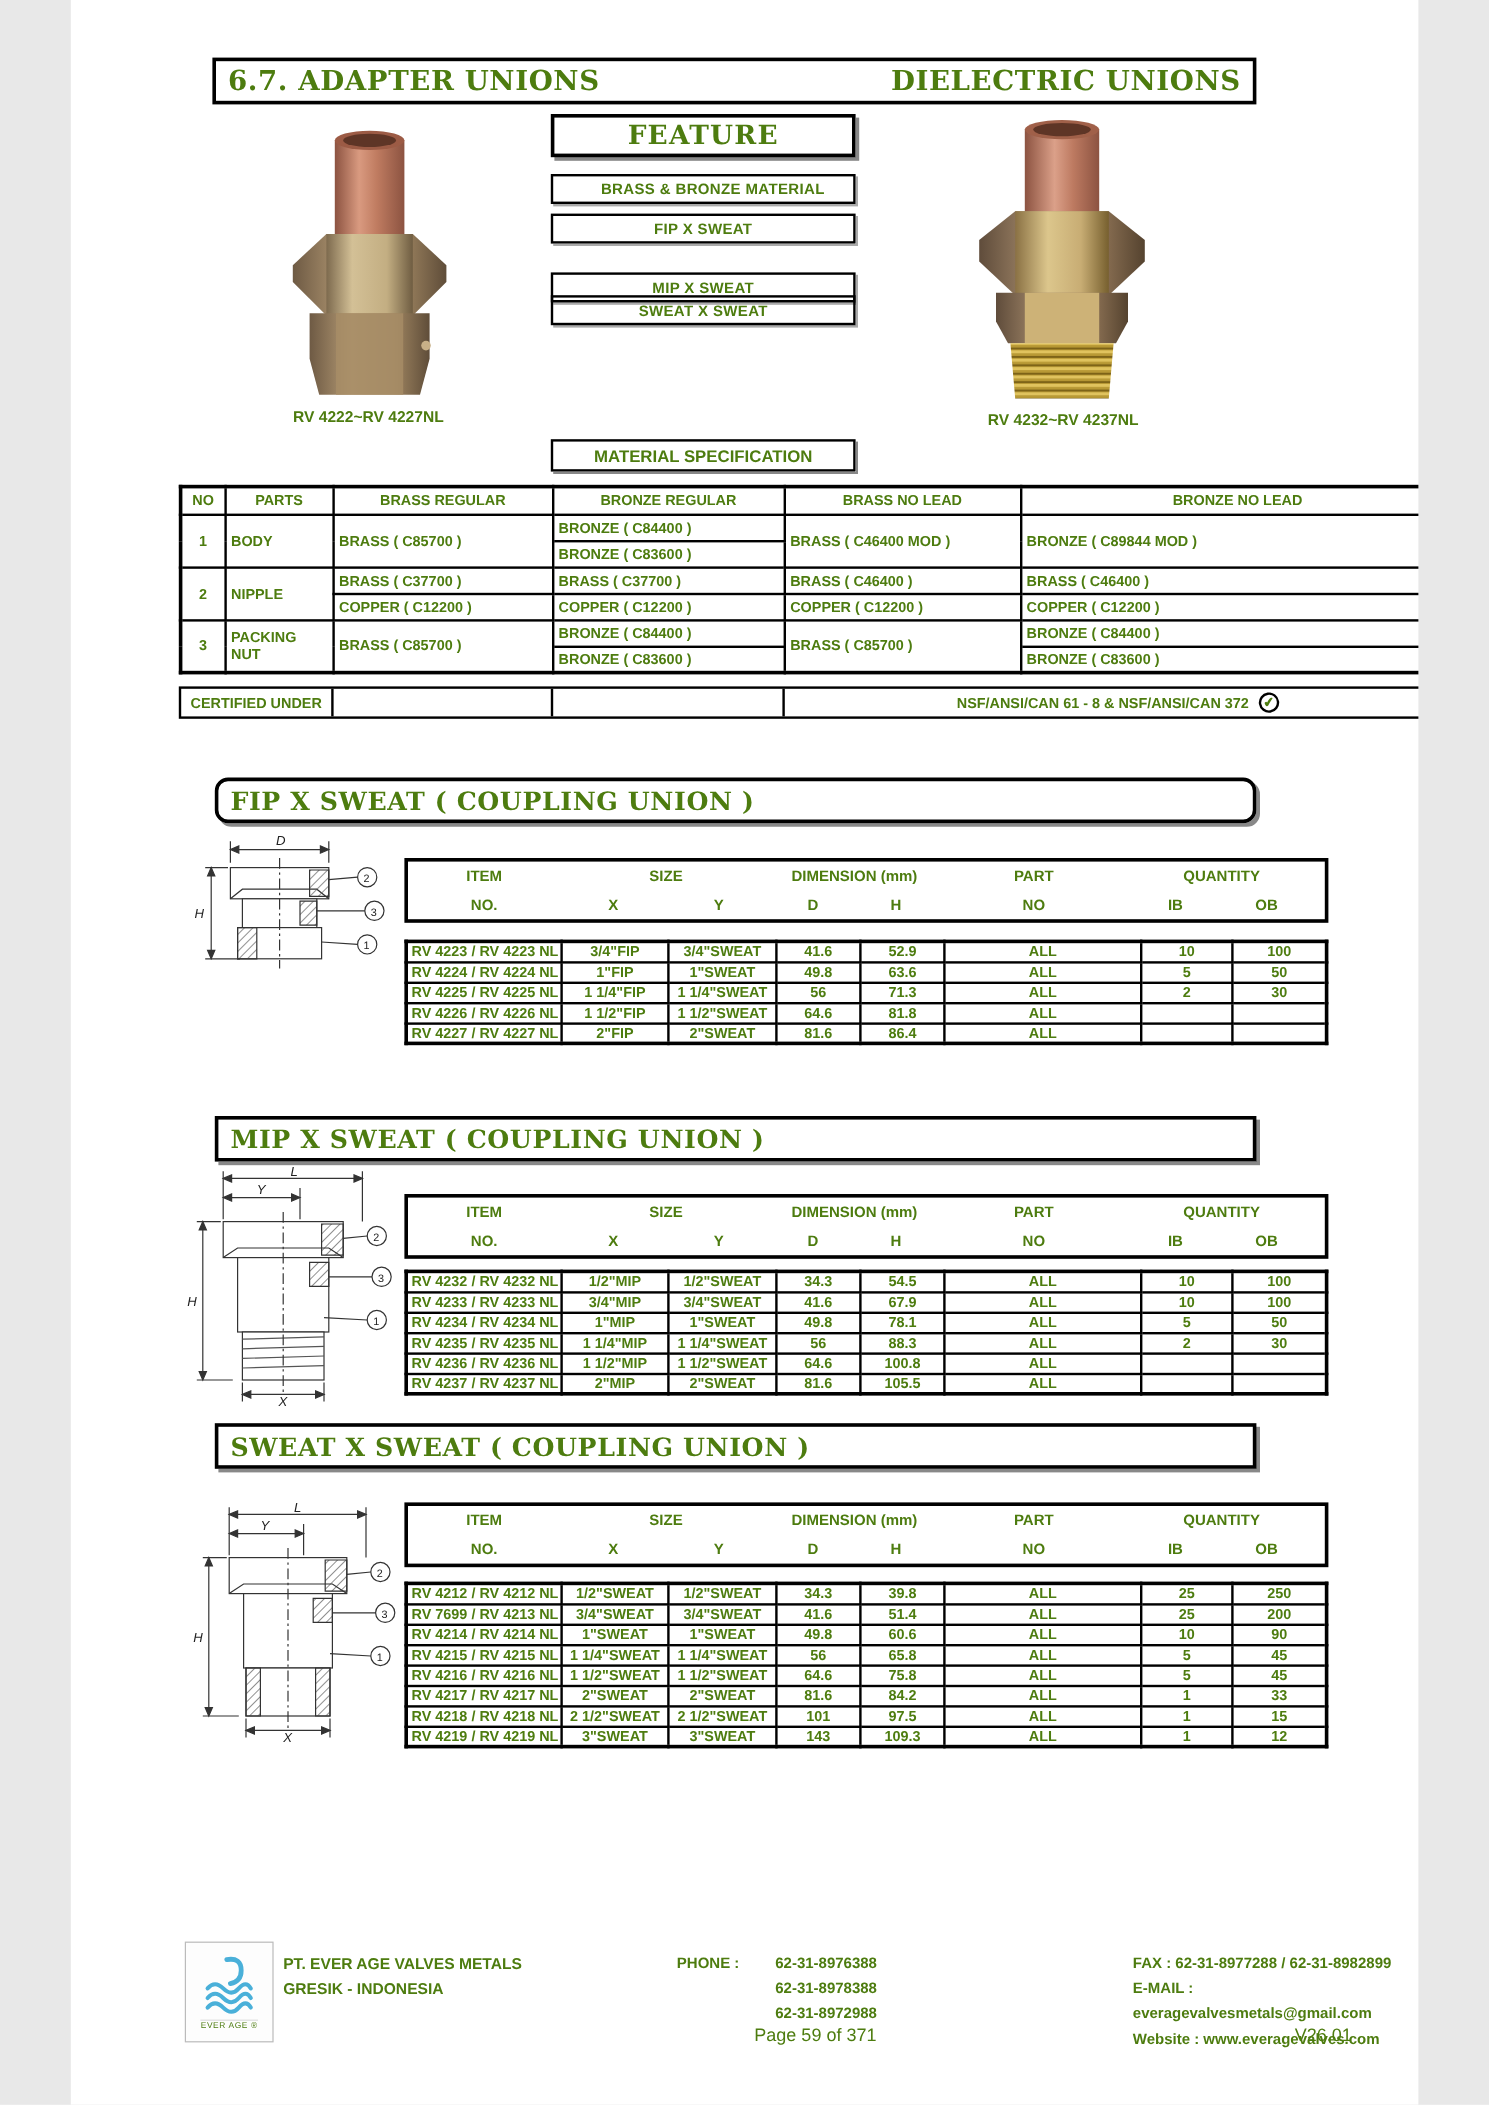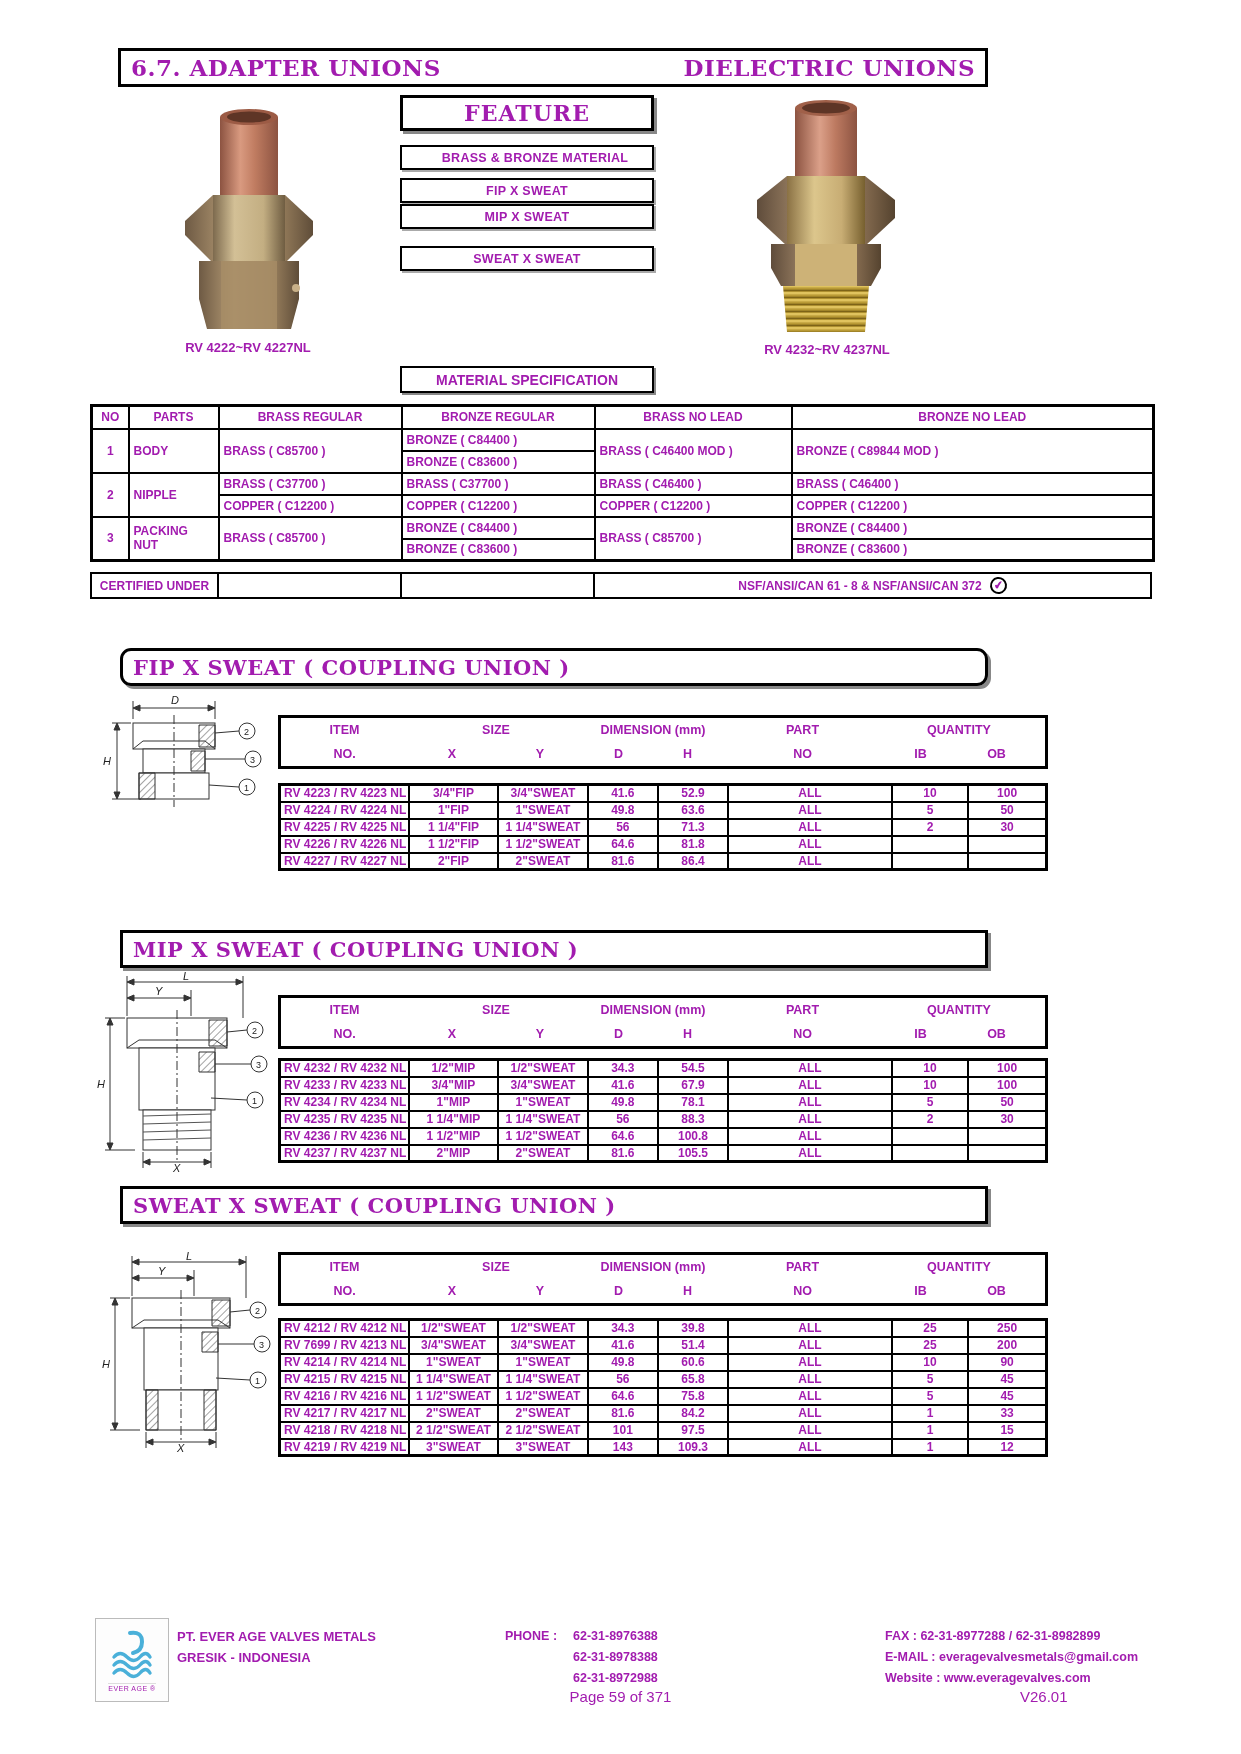--- a/index.html
+++ b/index.html
@@ -1,17 +1,17 @@
 <!DOCTYPE html>
 <html><head>
 <meta charset="utf-8">
 <style>
   * { box-sizing: border-box; margin: 0; padding: 0; }
   body { background:#e8e8e8; font-family:"Liberation Sans", sans-serif; }
-  .page { position:relative; width:1241px; height:1754px; background:#fff; margin:0 auto; color:#a21caf; overflow:hidden; }
+  .page { position:relative; width:1123px; height:1754px; background:#fff; margin:0 auto; color:#4d7c0f; overflow:hidden; }
   .abs { position:absolute; }
 
   
   .page-header { left:118px; top:48px; width:870px; height:39px; border:3px solid #000;
     display:flex; align-items:center; justify-content:space-between; padding:0 10px;
     font-family:"DejaVu Serif", serif; font-weight:bold; font-size:23px; letter-spacing:0.5px; }
 
   
   .feature-title { left:400px; top:95px; width:254px; height:36px; border:3px solid #000; box-shadow:3px 3px 0 #888;
     display:flex; align-items:center; justify-content:center;
@@ -58,21 +58,21 @@
   table.data td { border:2px solid #000; text-align:center; height:17px; padding:0 3px; white-space:nowrap; overflow:hidden; }
 
   
   .diagram svg { display:block; }
 
   
   .logo-box { left:95px; top:1618px; width:74px; height:84px; border:1px solid #bbb; background:#fdfdfd;
     display:flex; flex-direction:column; align-items:center; justify-content:center; }
   .logo-text { font-size:7px; letter-spacing:0.5px; margin-top:2px; border-top:1px solid #ddd; padding-top:1px; }
   .f-company { left:177px; top:1626px; font-weight:bold; font-size:13px; line-height:21px; }
-  .f-phone { left:505px; top:1626px; display:grid; grid-template-columns:62px auto; column-gap:6px;
+  .f-phone { left:505px; top:1626px; display:grid; grid-template-columns:62px auto; column-gap:20px;
     font-weight:bold; font-size:12.5px; line-height:21px; }
   .f-right { left:885px; top:1626px; font-weight:bold; font-size:12.5px; line-height:21px; }
   .f-page { left:0; top:1688px; width:1241px; text-align:center; font-size:15px; }
   .f-version { left:1020px; top:1688px; font-size:15px; }
 </style>
 </head>
 <body>
 
 <div class="page">
 
@@ -111,21 +111,21 @@
       <path d="M36,158 L136,158 L136,196 L128,226 L44,226 L36,196 Z" fill="url(#brzL)"></path>
       <rect x="58" y="158" width="56" height="68" fill="#a78d66" opacity="0.8"></rect>
       <circle cx="133" cy="185" r="4" fill="#c8b088"></circle>
     </svg>
   </div>
   <div class="abs caption" style="left:143px; top:340px; width:210px;">RV 4222~RV 4227NL</div>
 
   <div class="abs feature-title">FEATURE</div>
   <div class="abs feature-item" style="top:145px;padding-left:16px;">BRASS &amp; BRONZE MATERIAL</div>
   <div class="abs feature-item" style="top:178px;">FIP X SWEAT</div>
-  <div class="abs feature-item" style="top:204px;">MIP X SWEAT</div>
+  <div class="abs feature-item" style="top:227px;">MIP X SWEAT</div>
   <div class="abs feature-item" style="top:246px;">SWEAT X SWEAT</div>
 
   <div class="abs" style="left:743px; top:96px; width:168px; height:240px;">
     <svg width="168" height="240" viewBox="0 0 168 240">
       <defs>
         <linearGradient id="copR" x1="0" x2="1" y1="0" y2="0">
           <stop offset="0" stop-color="#8c5341"></stop>
             <stop offset="0.4" stop-color="#dba089"></stop>
           <stop offset="0.65" stop-color="#bd7a61"></stop>
             <stop offset="1" stop-color="#8c5341"></stop>

